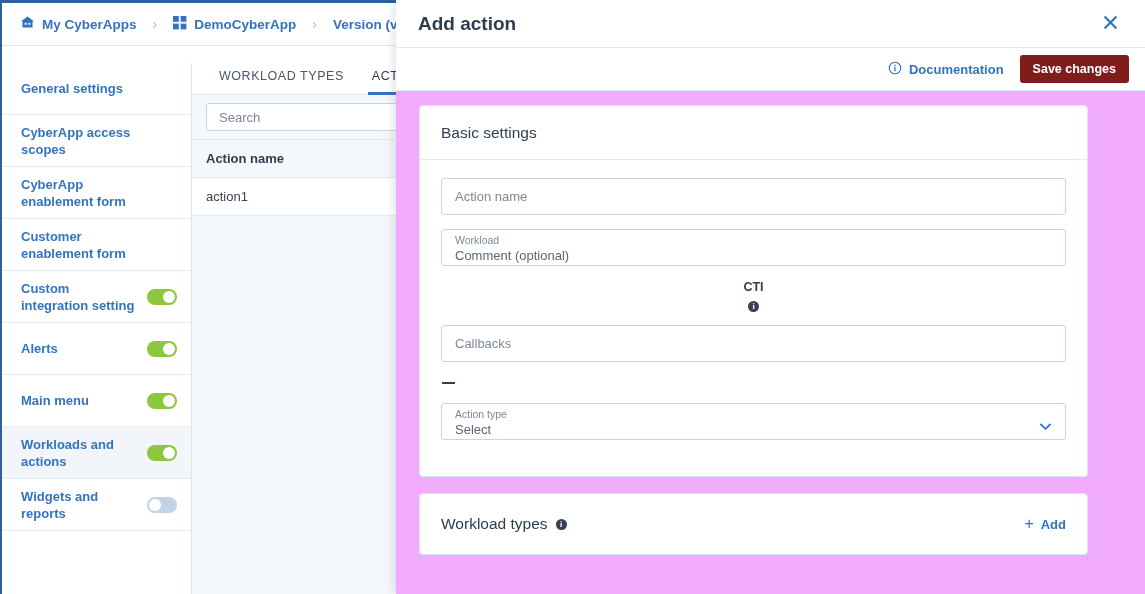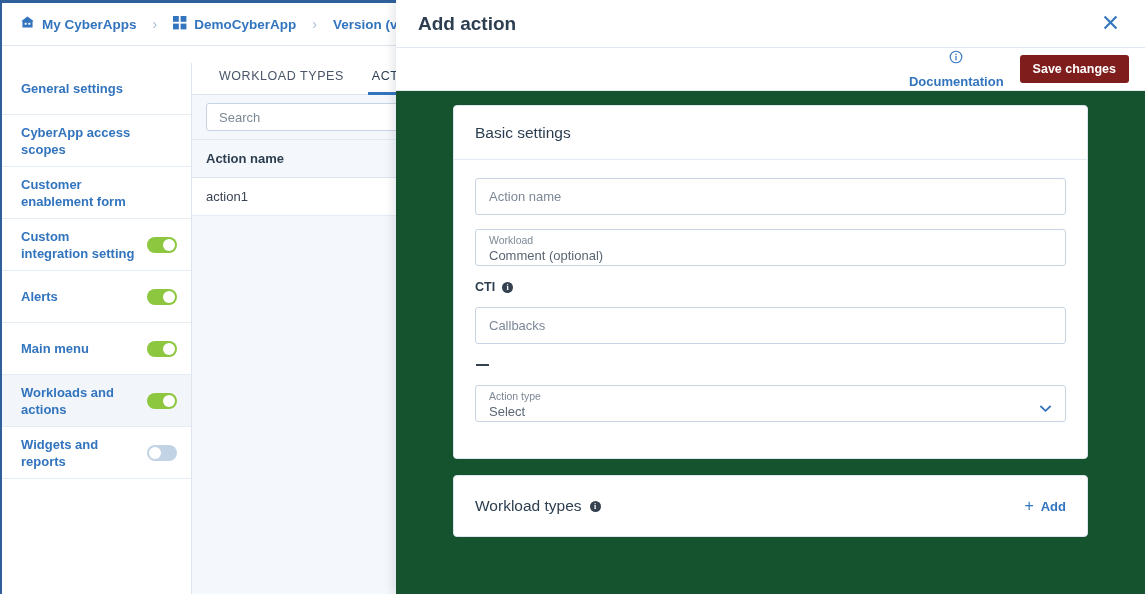--- a/index.html
+++ b/index.html
@@ -205,37 +205,36 @@
     gap: 16px;
     padding: 0 16px 0 0;
     border-bottom: 1px solid #e2e8f0;
     flex: 0 0 auto;
   }
   .doc-link {
     display: flex; align-items: center; gap: 7px;
     color: #3274bd;
     font-size: 13px;
     font-weight: 600;
-    flex-direction: column;
   }
   .btn-primary {
     background: #7f1d1d;
     color: #ffffff;
     font-size: 12.5px;
     font-weight: 700;
     border: 0;
     border-radius: 3px;
     padding: 8px 13px;
     font-family: "Liberation Sans", sans-serif;
     line-height: 1;
   }
   .modal-body {
     flex: 1 1 auto;
-    background: #14532d;
-    padding: 14px 57px 0 57px;
+    background: #f0abfc;
+    padding: 14px 57px 0 23px;
     overflow: hidden;
   }
   .card {
     background: #ffffff;
     border: 1px solid #dde5ef;
     border-radius: 4px;
     margin-bottom: 16px;
   }
   .card-head {
     height: 54px;
@@ -278,20 +277,21 @@
     color: #5a6673;
     line-height: 17px;
   }
   .group-label {
     font-size: 12.5px;
     font-weight: 700;
     color: #2c3e50;
     display: flex; align-items: center;
     gap: 7px;
     margin: 4px 0 13px 0;
+    flex-direction: column;
   }
   .dash {
     display: inline-block;
     width: 13px; height: 2px;
     background: #36414f;
     margin: 6px 0 15px 1px;
   }
   .select-caret {
     position: absolute; right: 13px; top: 13px;
     color: #3274bd;
@@ -367,20 +367,23 @@
 
     <div class="side-item">
       <span class="label">General settings</span>
     </div>
 
     <div class="side-item">
       <span class="label">CyberApp access scopes</span>
     </div>
 
 
+    <div class="side-item">
+      <span class="label">CyberApp enablement form</span>
+    </div>
 
     <div class="side-item">
       <span class="label">Customer enablement form</span>
     </div>
 
     <div class="side-item">
       <span class="label">Custom integration setting</span>
       <span class="toggle">
           <span class="knob"></span>
         </span>

